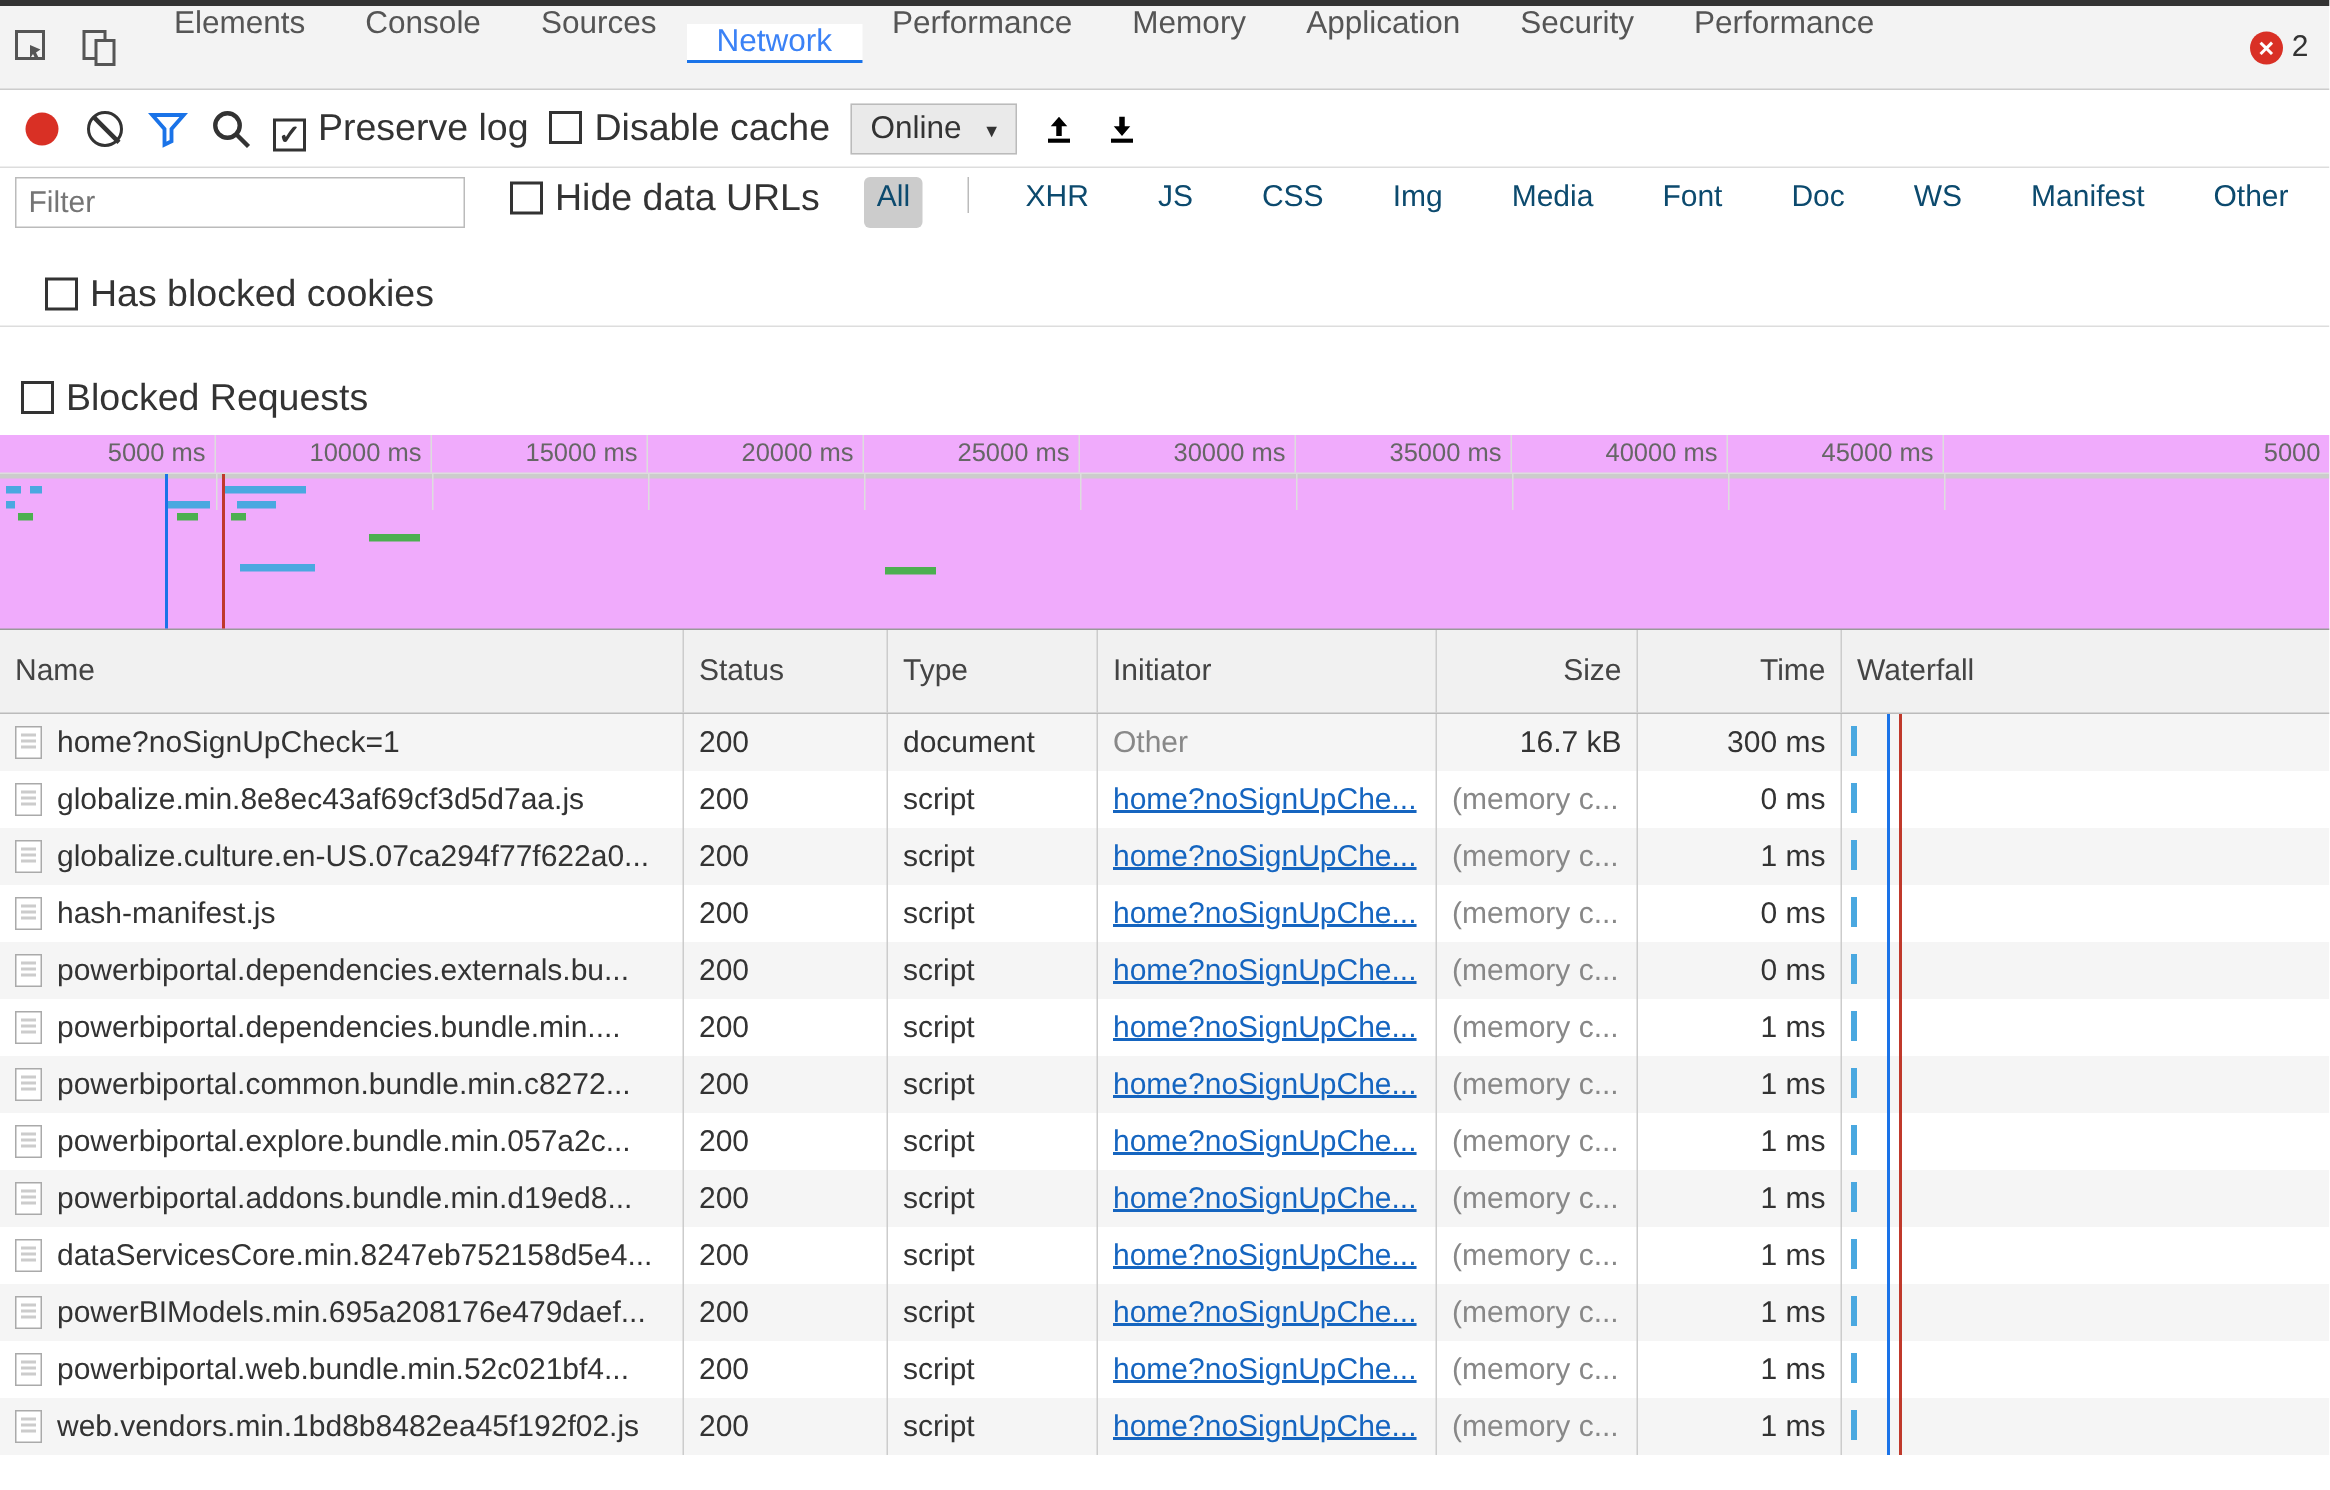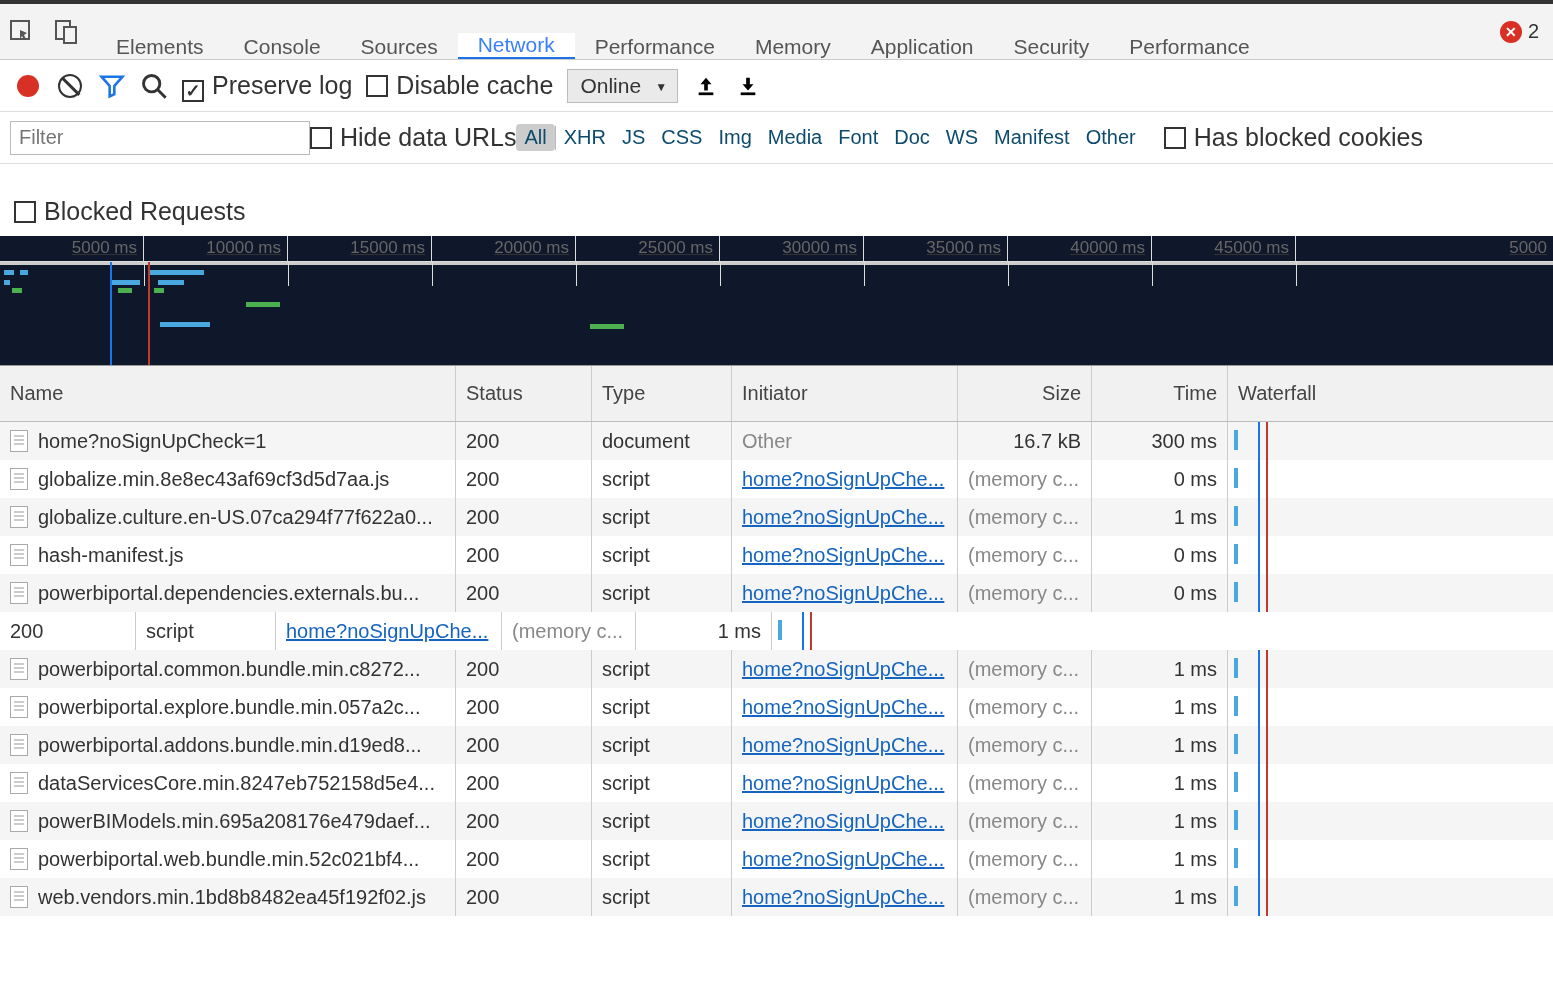--- a/index.html
+++ b/index.html
@@ -3,21 +3,21 @@
 <meta charset="utf-8">
 <style>
 * { box-sizing: border-box; margin: 0; padding: 0; }
 body { font-family: "Segoe UI", Arial, sans-serif; font-size: 20px; color: #333; background: #fff; overflow: hidden; width: 1553px; }
 .top-border { height: 4px; background: #333; }
 
 
 .tabbar { display: flex; align-items: center; height: 56px; background: #f3f3f3; border-bottom: 1px solid #ccc; }
 .tool-icon { width: 44px; height: 44px; display: flex; align-items: center; justify-content: center; color: #555; }
 .tool-icon svg { width: 28px; height: 28px; }
-.tabs { display: flex; align-items: flex-end; height: 100%; margin-left: 8px; }
+.tabs { display: flex; align-items: flex-start; height: 100%; margin-left: 8px; }
 .tab { padding: 0 20px; display: flex; align-items: center; color: #555; cursor: pointer; font-size: 21px; }
 .tab.active { color: #3b82f6; background: #fff; border-bottom: 2px solid #1a73e8; margin-top: 12px; }
 .errbadge { margin-left: auto; display: flex; align-items: center; gap: 6px; color: #333; margin-right: 14px; }
 .red-circle { width: 22px; height: 22px; border-radius: 50%; background: #d93025; display: flex; align-items: center; justify-content: center; color: #fff; font-size: 14px; font-weight: bold; }
 
 
 .toolbar { display: flex; align-items: center; height: 52px; background: #fff; border-bottom: 1px solid #ddd; gap: 14px; padding: 0 14px; }
 .tb-icon { width: 28px; height: 28px; display: flex; align-items: center; justify-content: center; }
 .rec-dot { width: 22px; height: 22px; border-radius: 50%; background: #d93025; }
 .no-icon { width: 24px; height: 24px; border: 2.5px solid #333; border-radius: 50%; position: relative; }
@@ -25,29 +25,29 @@
 .funnel { fill: none; stroke: #1a73e8; stroke-width: 2.2; }
 .mag { fill: none; stroke: #333; stroke-width: 2.5; }
 .chk-box { width: 22px; height: 22px; border: 2px solid #333; display: inline-flex; align-items: center; justify-content: center; margin-right: 8px; position: relative; top: 3px; }
 .chk-box.checked::after { content: '✓'; font-size: 18px; line-height: 1; font-weight: bold; }
 .lbl { font-size: 25px; color: #333; }
 .throttle { background: #eaeaea; border: 1px solid #bbb; padding: 4px 36px 4px 12px; font-size: 21px; position: relative; }
 .throttle::after { content: '▼'; font-size: 12px; position: absolute; right: 10px; top: 10px; }
 .upl, .dwn { fill: #000; }
 
 
-.filterbar { display: flex; align-items: center; flex-wrap: wrap; gap: 0; padding: 6px 10px; border-bottom: 1px solid #ddd; min-height: 52px; }
+.filterbar { display: flex; flex-wrap: wrap; gap: 30px; padding: 6px 10px; border-bottom: 1px solid #ddd; min-height: 52px; }
 .filter-input { border: 1px solid #bbb; height: 34px; width: 300px; padding: 0 8px; font-size: 20px; color: #888; }
 .sep { width: 1px; height: 24px; background: #bbb; }
 .ft-btn { padding: 2px 8px; font-size: 20px; color: #0c4a6e; cursor: pointer; }
 .ft-btn.active { background: #ccc; border-radius: 4px; }
 .blocked-row { display: flex; align-items: center; padding: 4px 14px 10px; margin-top: 29px; }
 
 
-.overview { height: 130px; border-bottom: 1px solid #999; position: relative; background: #0f172a; overflow: hidden; text-decoration: underline; }
+.overview { height: 130px; border-bottom: 1px solid #999; position: relative; background: #f0abfc; overflow: hidden; }
 .tick-row { display: flex; height: 26px; border-bottom: 1px solid #ddd; }
 .tick { flex: 0 0 144px; border-right: 1px solid #ddd; text-align: right; padding-right: 6px; font-size: 17px; color: #666; padding-top: 2px; }
 .ov-body { position: relative; height: 104px; }
 .ov-body .vline { position: absolute; top: 0; bottom: 0; width: 1px; }
 .ov-body .vline.sep { background: #ddd; }
 .ov-body .vline.blue { background: #1a73e8; width: 2px; }
 .ov-body .vline.red { background: #c0392b; width: 2px; }
 .hbar { position: absolute; background: #ccc; height: 3px; width: 100%; top: 0; }
 .seg { position: absolute; height: 5px; background: #4aa8e0; }
 .seg.g { background: #4caf50; }
@@ -299,20 +299,24 @@
       </div>
       <div class="td c-size dim" style="justify-content: flex-start;">(memory c...</div>
       <div class="td c-time">0 ms</div>
       <div class="td c-wf">
         <div class="wf-bar" style="left: 6px;"></div>
         <div class="wf-vline" style="left: 30px; background: rgb(26, 115, 232);"></div>
         <div class="wf-vline" style="left: 38px; background: rgb(192, 57, 43);"></div>
       </div>
     </div>
     <div class="tr">
+      <div class="td c-name">
+        <span class="fi"></span>
+        <span>powerbiportal.dependencies.bundle.min....</span>
+      </div>
       <div class="td c-status">200</div>
       <div class="td c-type">script</div>
       <div class="td c-init">
         <span class="link">home?noSignUpChe...</span>
       </div>
       <div class="td c-size dim" style="justify-content: flex-start;">(memory c...</div>
       <div class="td c-time">1 ms</div>
       <div class="td c-wf">
         <div class="wf-bar" style="left: 6px;"></div>
         <div class="wf-vline" style="left: 30px; background: rgb(26, 115, 232);"></div>

